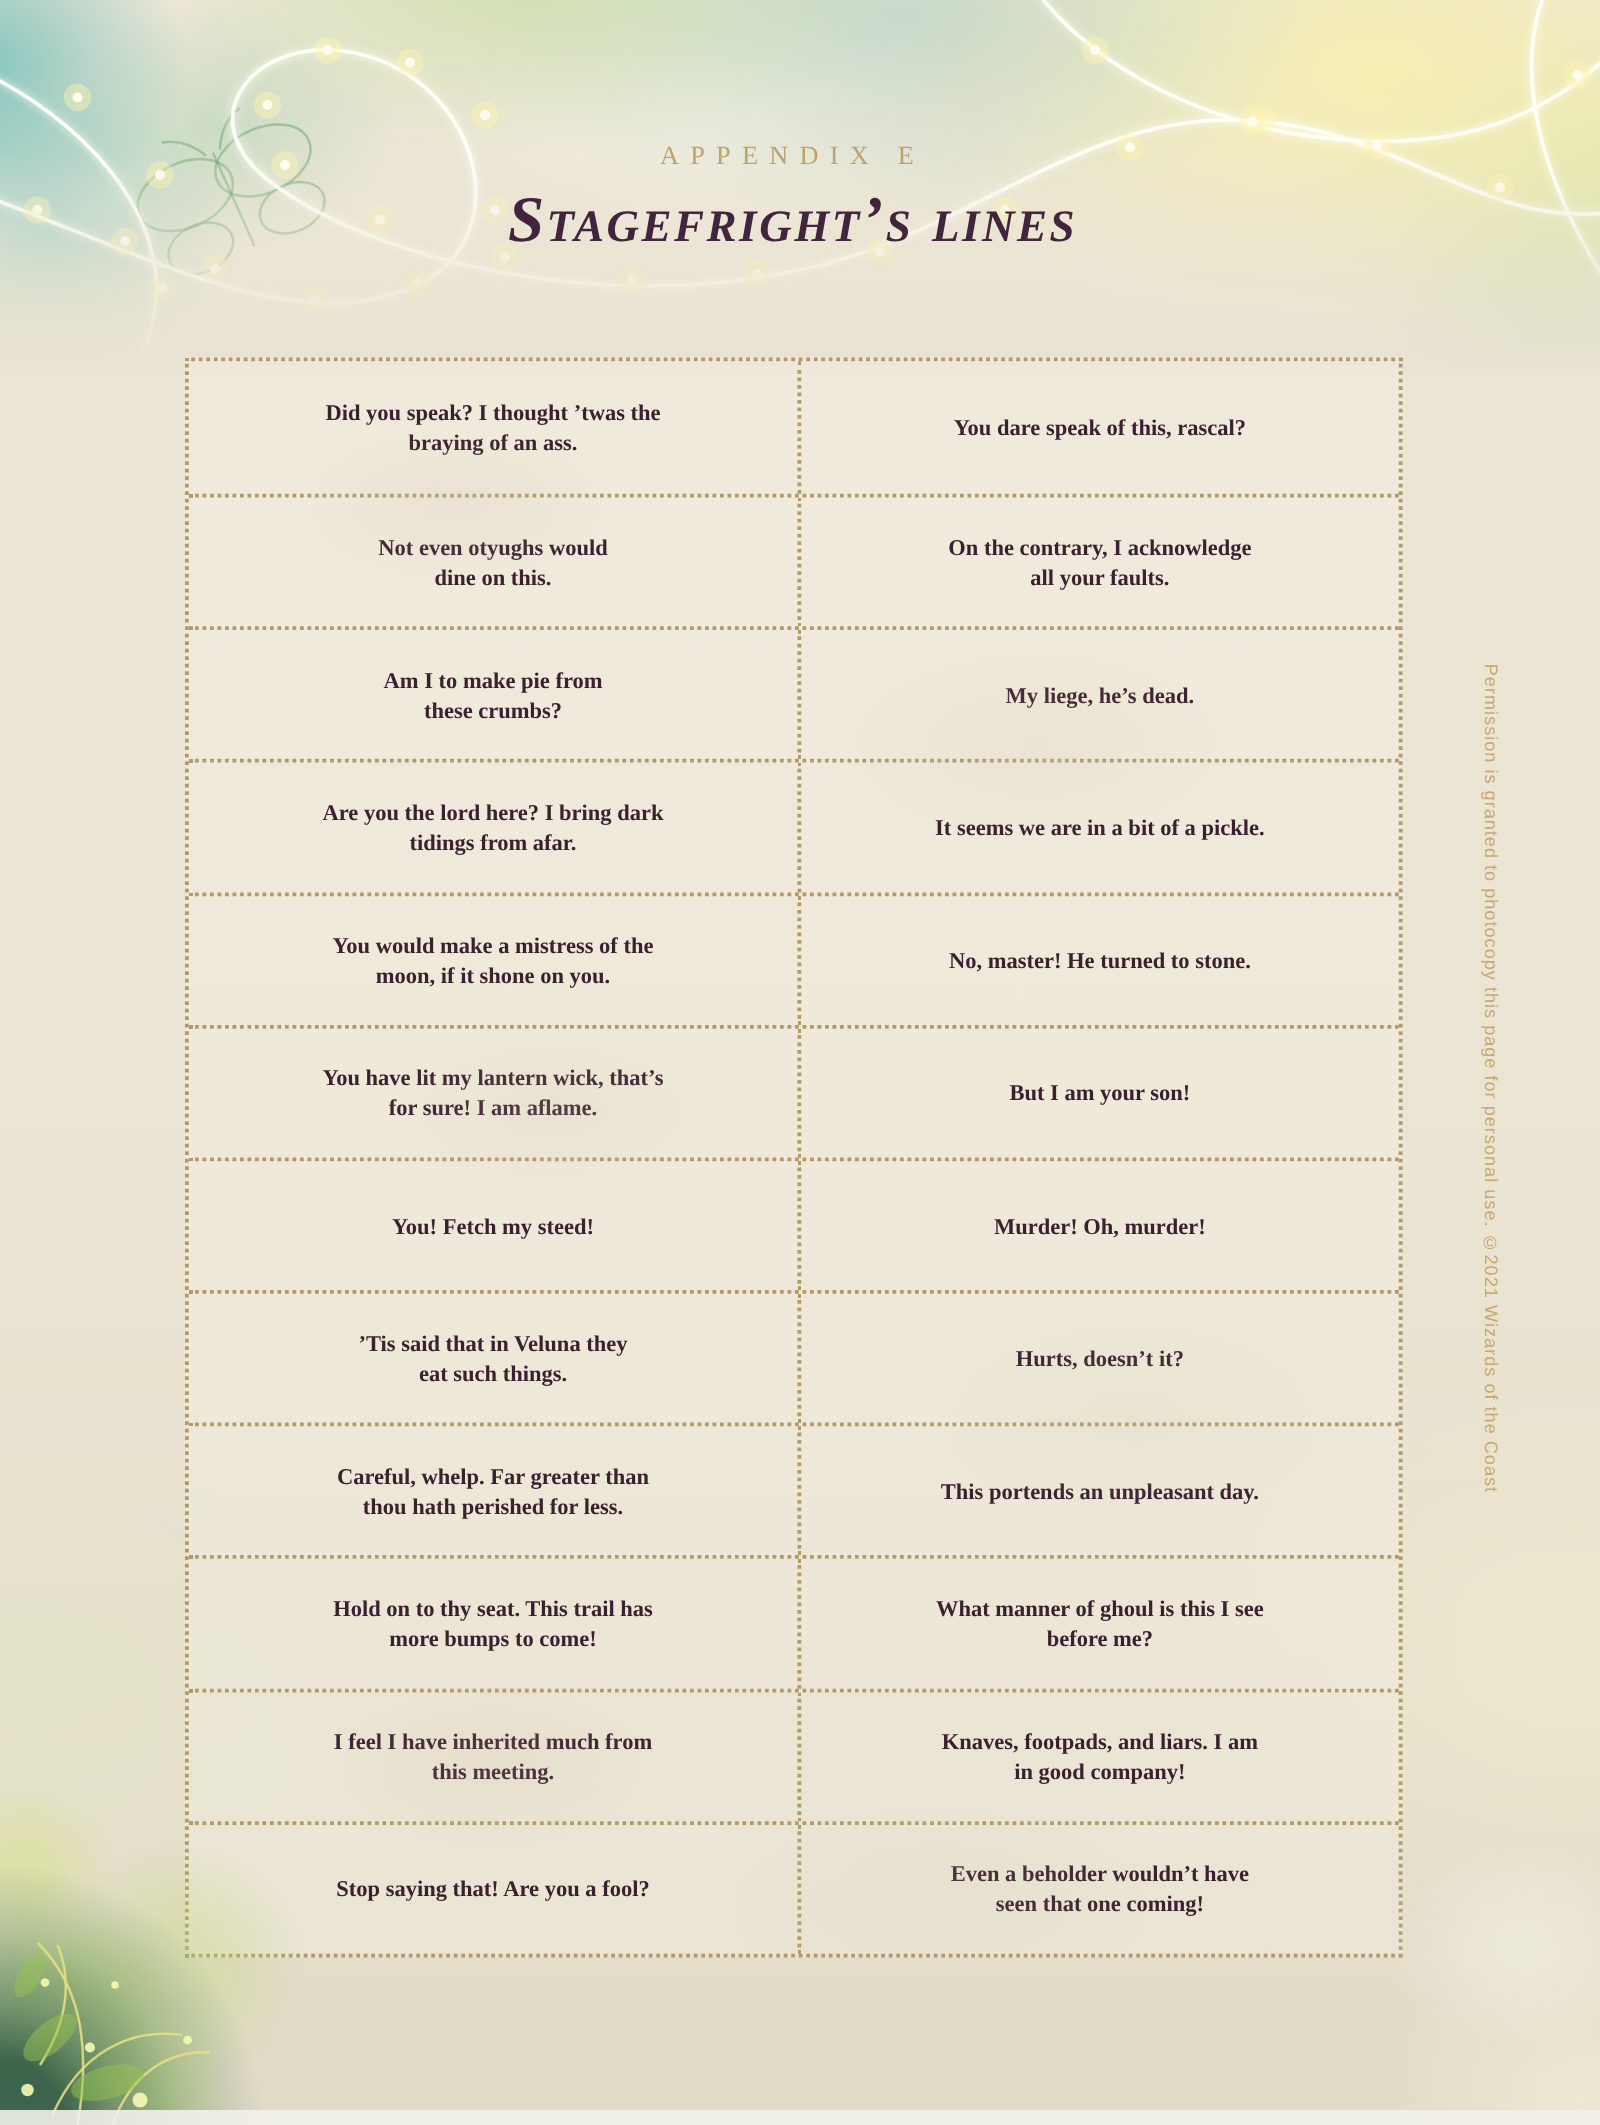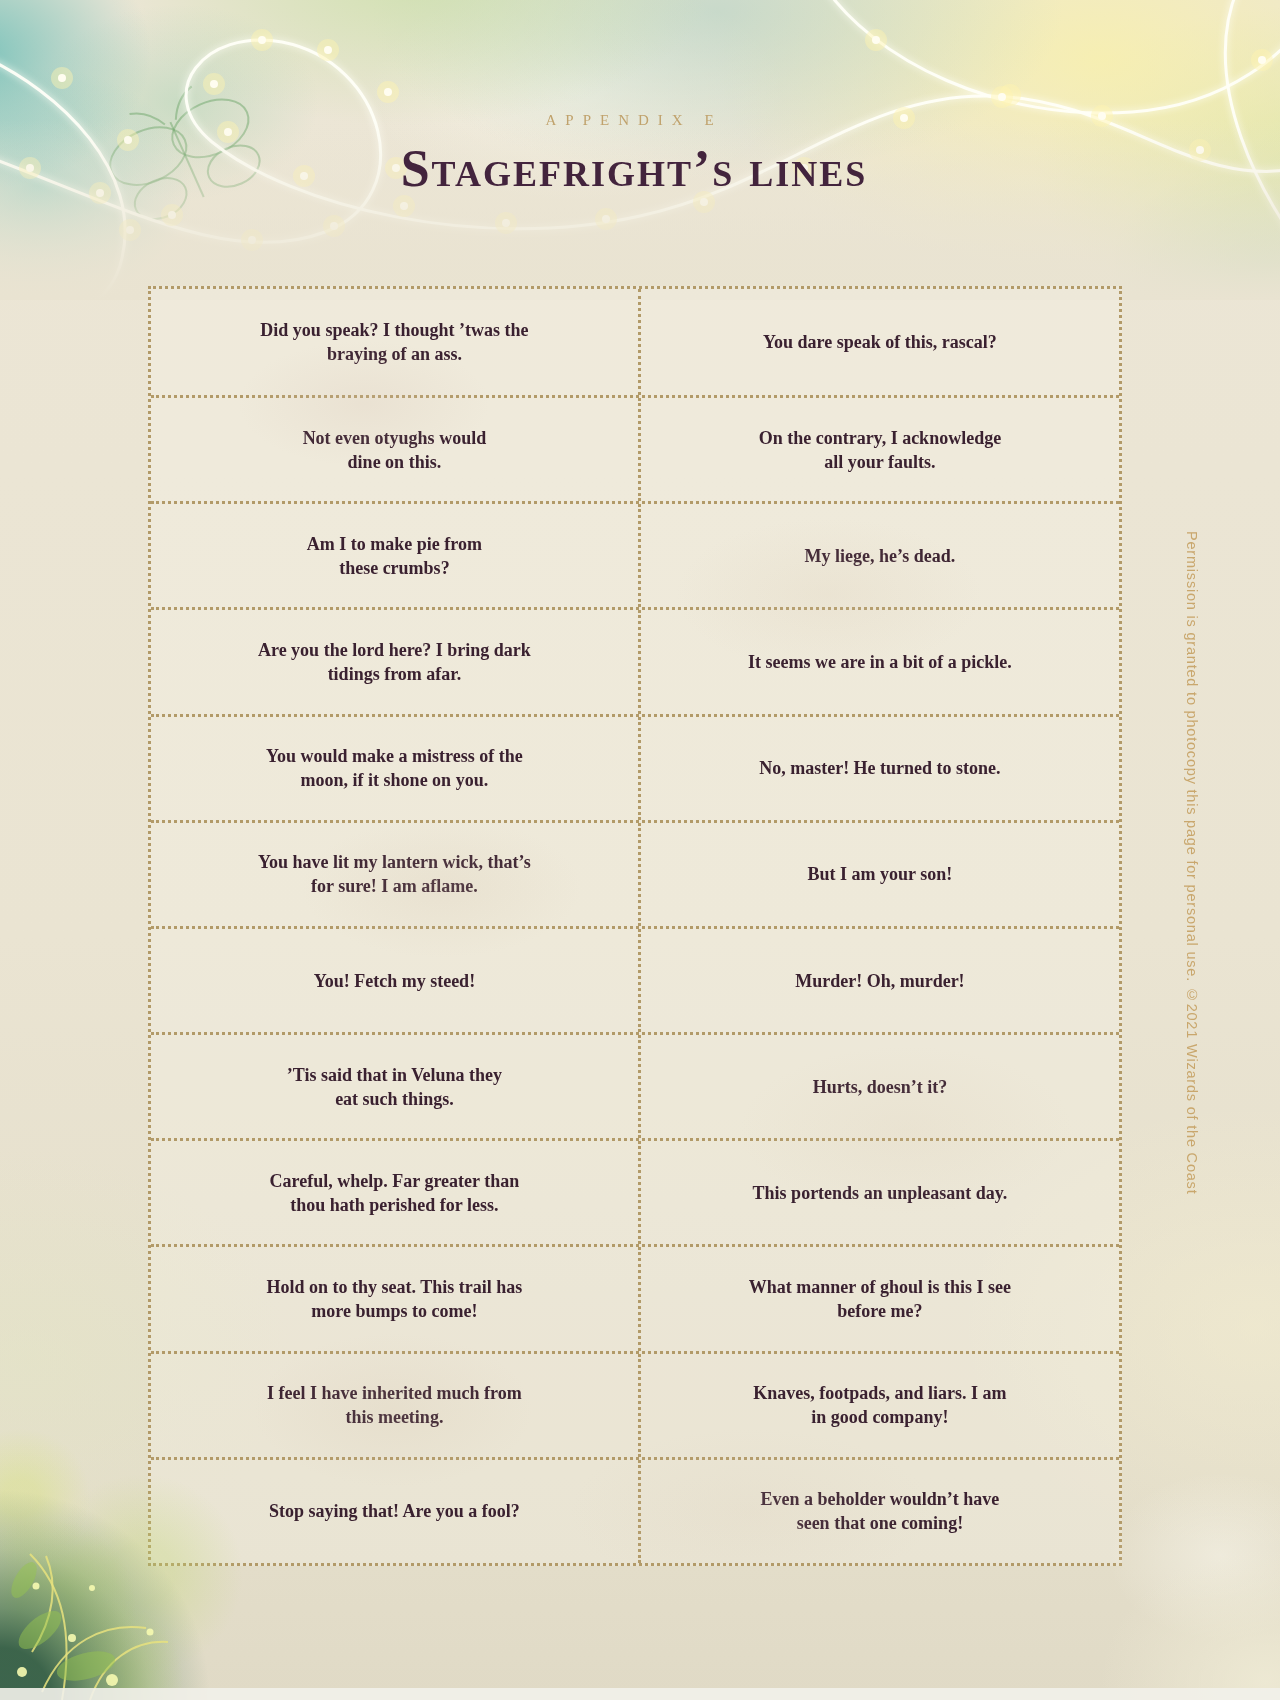--- a/index.html
+++ b/index.html
@@ -58,29 +58,30 @@
     position:absolute; left:0; bottom:0; width:1280px; height:12px;
     background:#f2f1ea; opacity:.9;
   }
 
   
   .heading-wrap{
     position:absolute; left:148px; top:112px; width:972px; text-align:center;
   }
   .appendix-label{
     font-family:"Liberation Serif", serif;
-    font-size:15px; letter-spacing:9px; color:#c0a26c; font-weight:400;
+    font-size:21px; letter-spacing:9px; color:#c0a26c; font-weight:400;
   }
   .page-title{
     margin-top:14px;
     font-family:"Liberation Serif", serif;
     font-variant:small-caps;
     font-size:52px; line-height:1; letter-spacing:2px;
     color:#43243d; font-weight:700;
     text-transform:lowercase;
+    font-style:italic;
   }
   .page-title::first-letter{ text-transform:uppercase; }
 
   
   .lines-table{
     position:absolute; left:148px; top:286px; width:974px; height:1280px;
     border:3px dotted #b29a68;
     display:grid; grid-template-rows:repeat(12, 1fr);
     background:rgba(250,246,234,0.30);
   }

